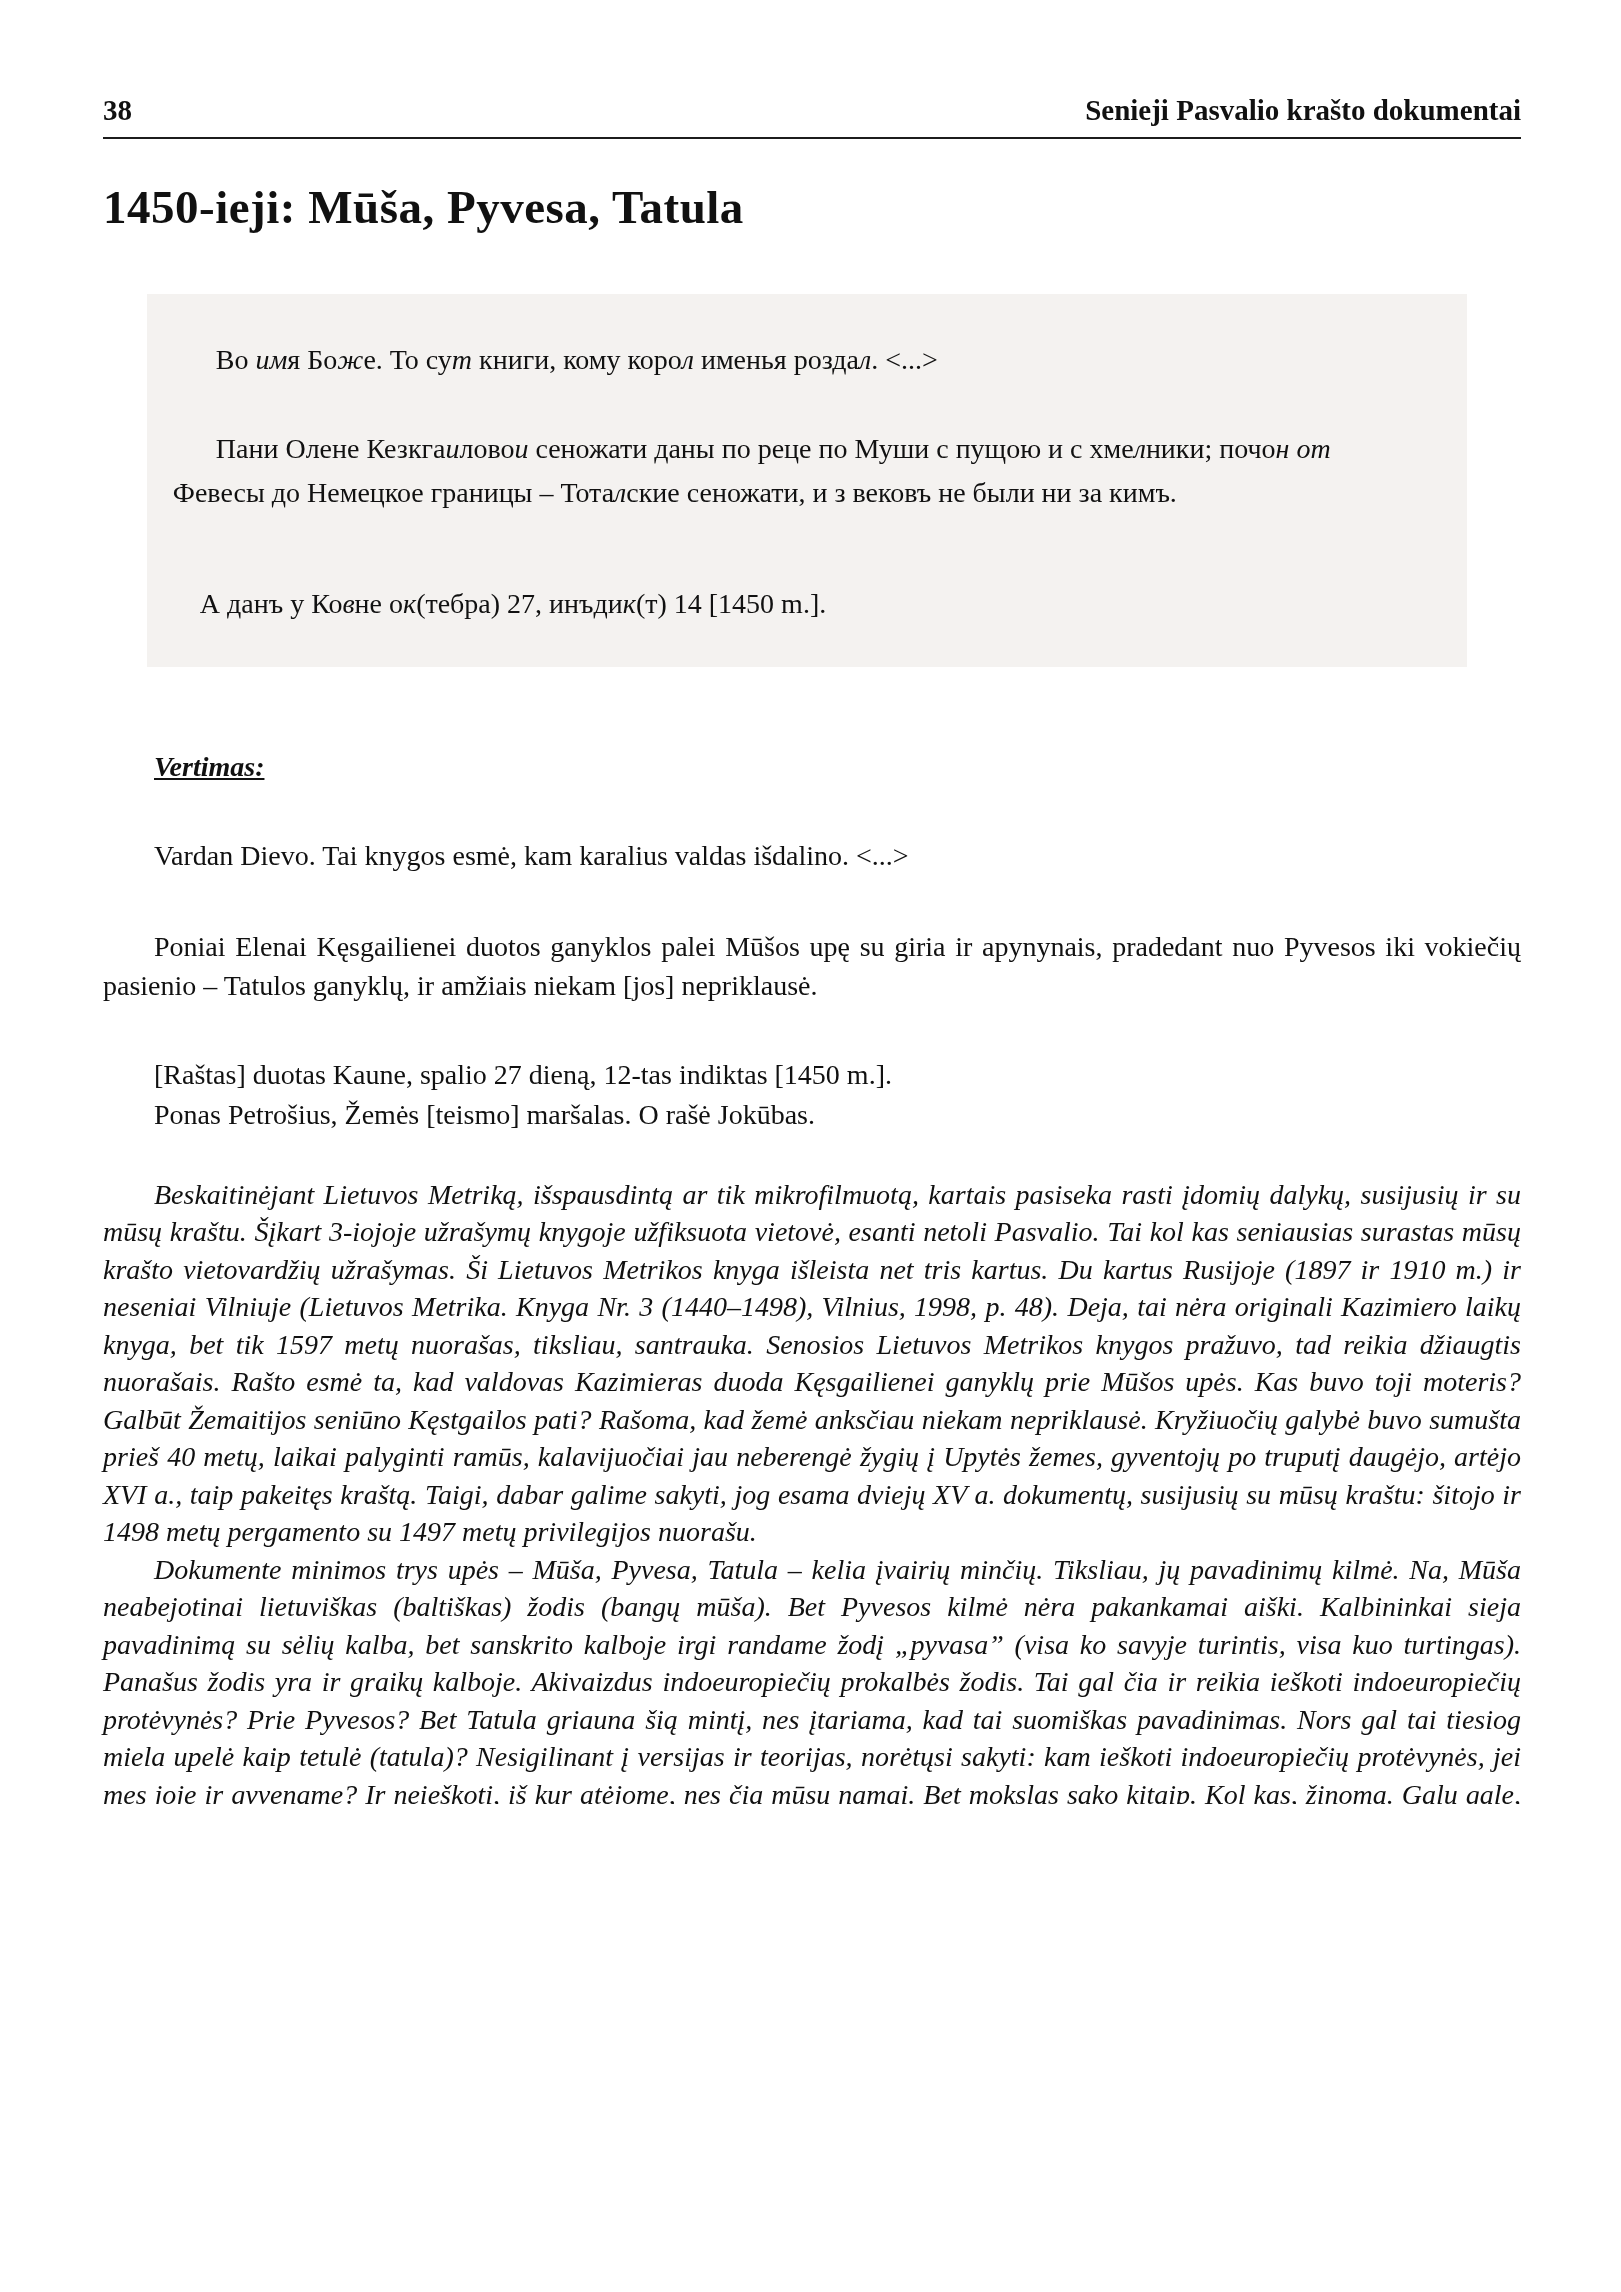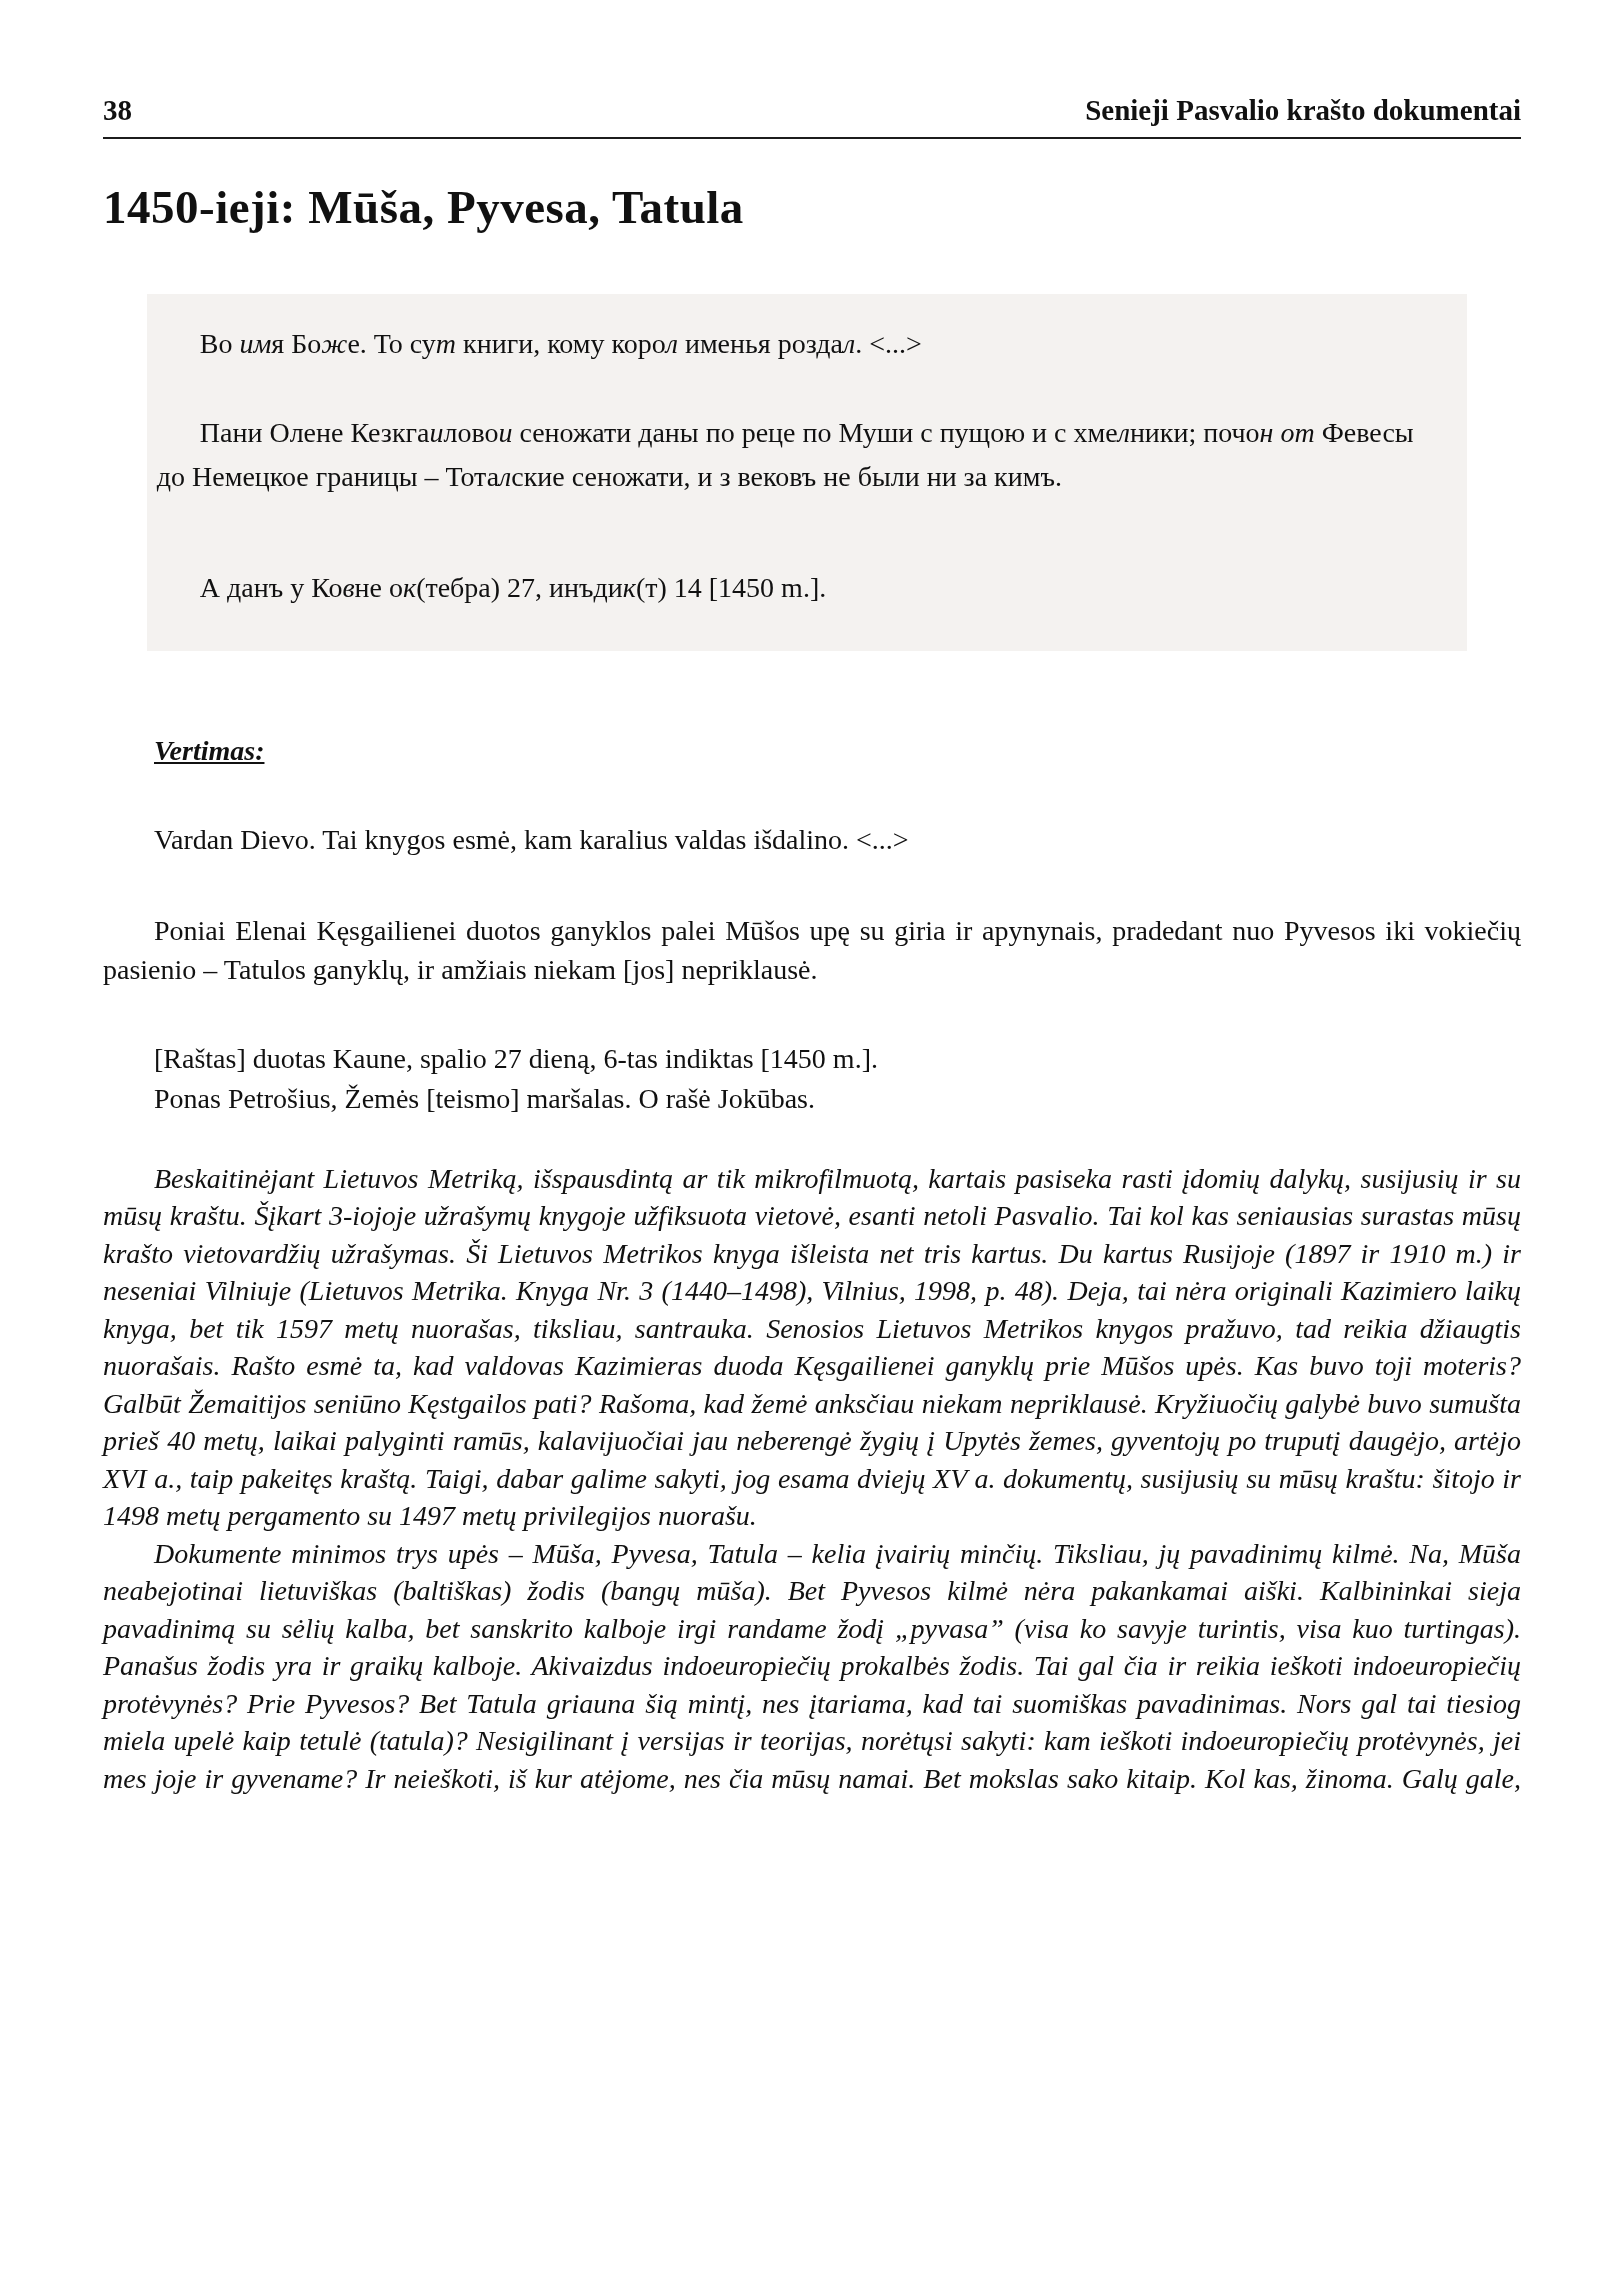--- a/index.html
+++ b/index.html
@@ -31,21 +31,21 @@
     line-height: 1.1;
     letter-spacing: 0.5px;
   }
   .source-box {
     margin: 61px 154px 0 147px;
     background: #f4f2f0;
     padding: 27.4px 37px 41px 9.8px;
     font-size: 28px;
     line-height: 1.58;
   }
-  .source-box p { margin: 0; }
+  .source-box p { margin: 16px; }
   .source-p { text-indent: 43px; }
   .source-p + .source-p { margin-top: 45px; }
   .source-lines { margin-top: 66px; }
   .source-line { padding-left: 43px; }
   .vertimas-label {
     margin: 84px 100px 0 154px;
     font-style: italic;
     text-decoration: underline;
     font-size: 28px;
     font-weight: bold;
@@ -94,21 +94,21 @@
       <div class="source-line">А данъ у Ко<i>в</i>не о<i>к</i>(тебра) 27, инъди<i>к</i>(т) 14 [1450 m.].</div>
     </div>
   </div>
 
   <div class="vertimas-label">Vertimas:</div>
 
   <div class="translation">
     <p class="t-p1">Vardan Dievo. Tai knygos esmė, kam karalius valdas išdalino. &lt;...&gt;</p>
     <p class="t-p2">Poniai Elenai Kęsgailienei duotos ganyklos palei Mūšos upę su giria ir apynynais, pradedant nuo Pyvesos iki vokiečių pasienio – Tatulos ganyklų, ir amžiais niekam [jos] nepriklausė.</p>
     <div class="t-lines">
-      <div class="t-line">[Raštas] duotas Kaune, spalio 27 dieną, 6-tas indiktas [1450 m.].</div>
+      <div class="t-line">[Raštas] duotas Kaune, spalio 27 dieną, 12-tas indiktas [1450 m.].</div>
       <div class="t-line">Ponas Petrošius, Žemės [teismo] maršalas. O rašė Jokūbas.</div>
     </div>
   </div>
 
   <div class="commentary">
     <p>Beskaitinėjant Lietuvos Metriką, išspausdintą ar tik mikrofilmuotą, kartais pasiseka rasti įdomių dalykų, susijusių ir su mūsų kraštu. Šįkart 3-iojoje užrašymų knygoje užfiksuota vietovė, esanti netoli Pasvalio. Tai kol kas seniausias surastas mūsų krašto vietovardžių užrašymas. Ši Lietuvos Metrikos knyga išleista net tris kartus. Du kartus Rusijoje (1897 ir 1910 m.) ir neseniai Vilniuje (Lietuvos Metrika. Knyga Nr. 3 (1440–1498), Vilnius, 1998, p. 48). Deja, tai nėra originali Kazimiero laikų knyga, bet tik 1597 metų nuorašas, tiksliau, santrauka. Senosios Lietuvos Metrikos knygos pražuvo, tad reikia džiaugtis nuorašais. Rašto esmė ta, kad valdovas Kazimieras duoda Kęsgailienei ganyklų prie Mūšos upės. Kas buvo toji moteris? Galbūt Žemaitijos seniūno Kęstgailos pati? Rašoma, kad žemė anksčiau niekam nepriklausė. Kryžiuočių galybė buvo sumušta prieš 40 metų, laikai palyginti ramūs, kalavijuočiai jau neberengė žygių į Upytės žemes, gyventojų po truputį daugėjo, artėjo XVI a., taip pakeitęs kraštą. Taigi, dabar galime sakyti, jog esama dviejų XV a. dokumentų, susijusių su mūsų kraštu: šitojo ir 1498 metų pergamento su 1497 metų privilegijos nuorašu.</p>
     <p>Dokumente minimos trys upės – Mūša, Pyvesa, Tatula – kelia įvairių minčių. Tiksliau, jų pavadinimų kilmė. Na, Mūša neabejotinai lietuviškas (baltiškas) žodis (bangų mūša). Bet Pyvesos kilmė nėra pakankamai aiški. Kalbininkai sieja pavadinimą su sėlių kalba, bet sanskrito kalboje irgi randame žodį „pyvasa” (visa ko savyje turintis, visa kuo turtingas). Panašus žodis yra ir graikų kalboje. Akivaizdus indoeuropiečių prokalbės žodis. Tai gal čia ir reikia ieškoti indoeuropiečių protėvynės? Prie Pyvesos? Bet Tatula griauna šią mintį, nes įtariama, kad tai suomiškas pavadinimas. Nors gal tai tiesiog miela upelė kaip tetulė (tatula)? Nesigilinant į versijas ir teorijas, norėtųsi sakyti: kam ieškoti indoeuropiečių protėvynės, jei mes joje ir gyvename? Ir neieškoti, iš kur atėjome, nes čia mūsų namai. Bet mokslas sako kitaip. Kol kas, žinoma. Galų gale, pasibaigus Nemuno ledynmečiui vis tiek teko iš kažkur ateiti. Tad spėlioti toliau teks.</p>
   </div>
 
   <div class="credit">

